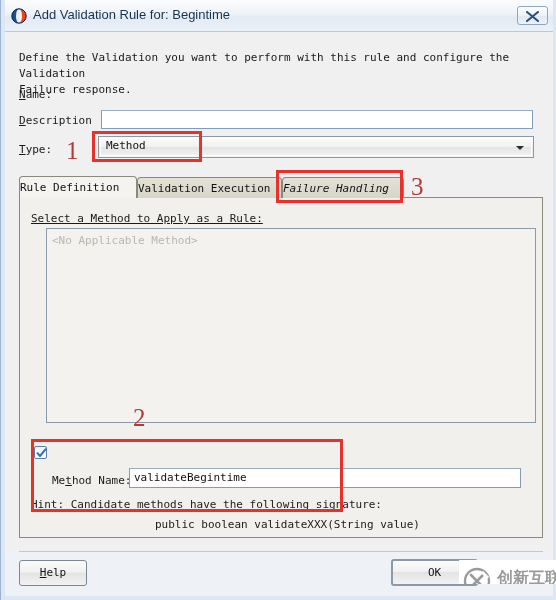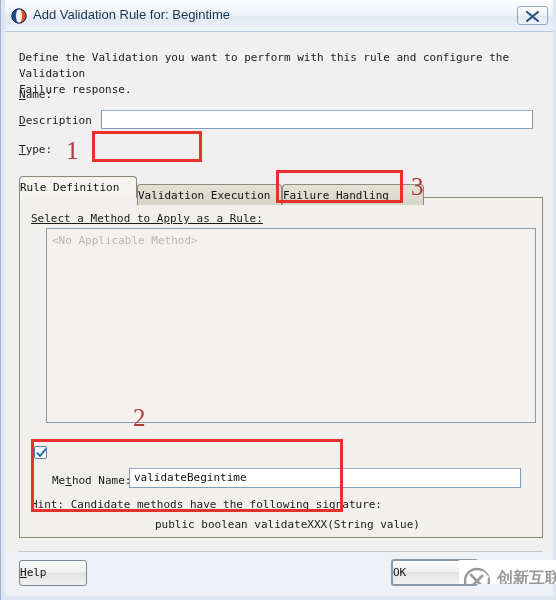--- a/index.html
+++ b/index.html
@@ -154,21 +154,21 @@
     border-radius: 4px 4px 0 0;
     font-family: "DejaVu Sans Mono", "Liberation Mono", monospace;
     font-size: 11px;
     color: #111;
     text-align: left;
     line-height: 21px;
     white-space: nowrap;
   }
   .tab.inactive {
     background: linear-gradient(to bottom, #e4e2d6 0%, #d7d5c8 100%);
-    top: 8px;
+    top: 1px;
     height: 21px;
   }
   .tab.active {
     background: #f4f3ef;
     border-color: #8a8a7a;
     z-index: 4;
   }
 
   .tabpanel {
     position: absolute;
@@ -214,20 +214,21 @@
   
   .btn {
     position: absolute;
     box-sizing: border-box;
     border: 1px solid #7b8794;
     border-radius: 3px;
     background: linear-gradient(to bottom, #fbfbfb 0%, #f0f0f0 47%, #e3e3e3 50%, #f2f2f2 100%);
     font-family: "DejaVu Sans Mono", "Liberation Mono", monospace;
     font-size: 11px;
     color: #111;
+    text-align: center;
     line-height: 24px;
     white-space: nowrap;
   }
   .btn.default {
     border: 2px solid #8c99a6;
   }
 
   .footer-sep {
     position: absolute;
     left: 18px; top: 551px;
@@ -313,27 +314,32 @@
 
   <div class="desc mono">Define the Validation you want to perform with this rule and configure the Validation
 Failure response.</div>
 
   <div class="lbl mono" style="left:18px; top:88px;"><u>N</u>ame:</div>
 
   <div class="lbl mono" style="left:18px; top:114px;"><u>D</u>escription</div>
   <div class="field" style="left:100px; top:110px; width:432px; height:19px;"></div>
 
   <div class="lbl mono" style="left:18px; top:143px;"><u>T</u>ype:</div>
+  <div class="combo" style="left:97px; top:136px; width:436px; height:22px;">
+    <div class="combo-inner"></div>
+    <span class="combo-text">Method</span>
+    <span class="combo-arrow"></span>
+  </div>
 
   <div class="tabpanel"></div>
 
   <div class="tabstrip">
     <div class="tab active" style="left:0px; width:118px;">Rule Definition</div>
     <div class="tab inactive" style="left:118px; width:145px;">Validation Execution</div>
-    <div class="tab inactive" style="left:263px; width:142px;">Failure Handling</div>
+    <div class="tab inactive" style="left:263px; width:122px;font-style:italic;">Failure Handling</div>
   </div>
 
   <div class="lbl mono" style="left:30px; top:212px; text-decoration:underline;">Select a Method to Apply as a Rule:</div>
   <div class="listbox">
     <div class="empty-item">&lt;No Applicable Method&gt;</div>
   </div>
 
   <div class="cb" style="left:33px; top:446px;">
     <svg width="11" height="11" viewBox="0 0 11 11">
       <path d="M1.5 5.2 L4 8 L9.5 1.4" stroke="#2f6fb5" stroke-width="2" fill="none" stroke-linecap="round" stroke-linejoin="round"></path>

